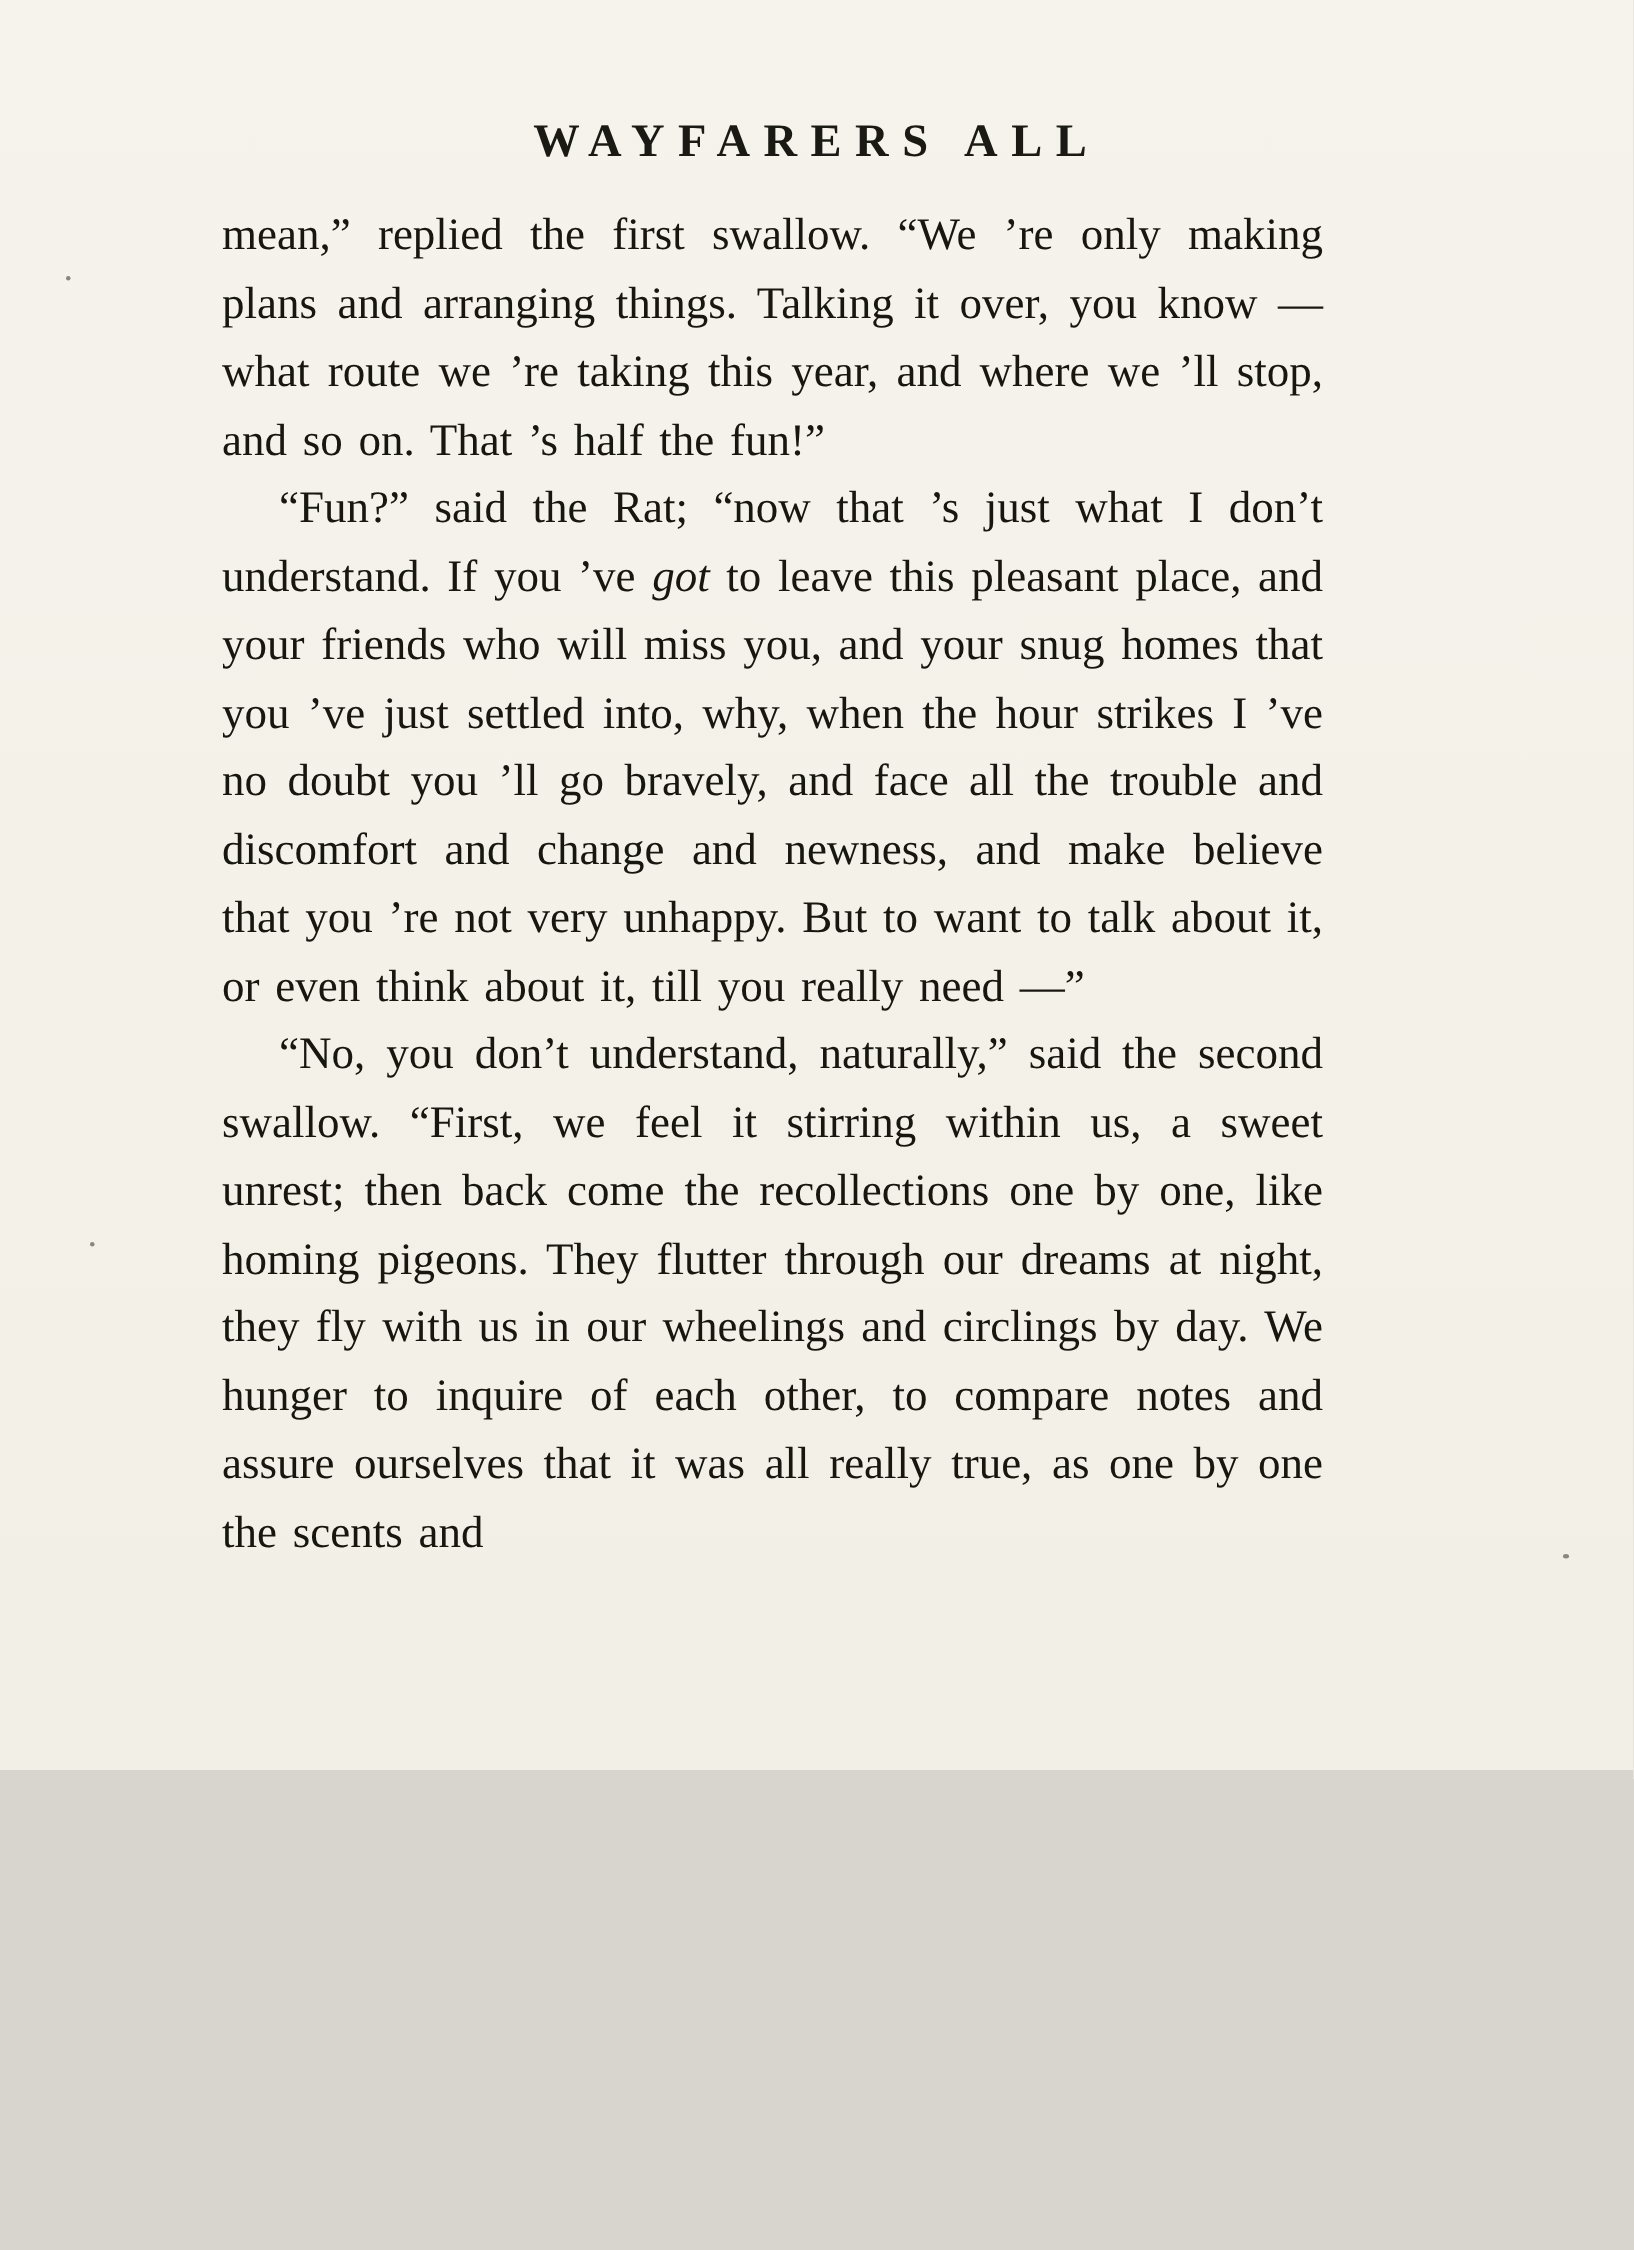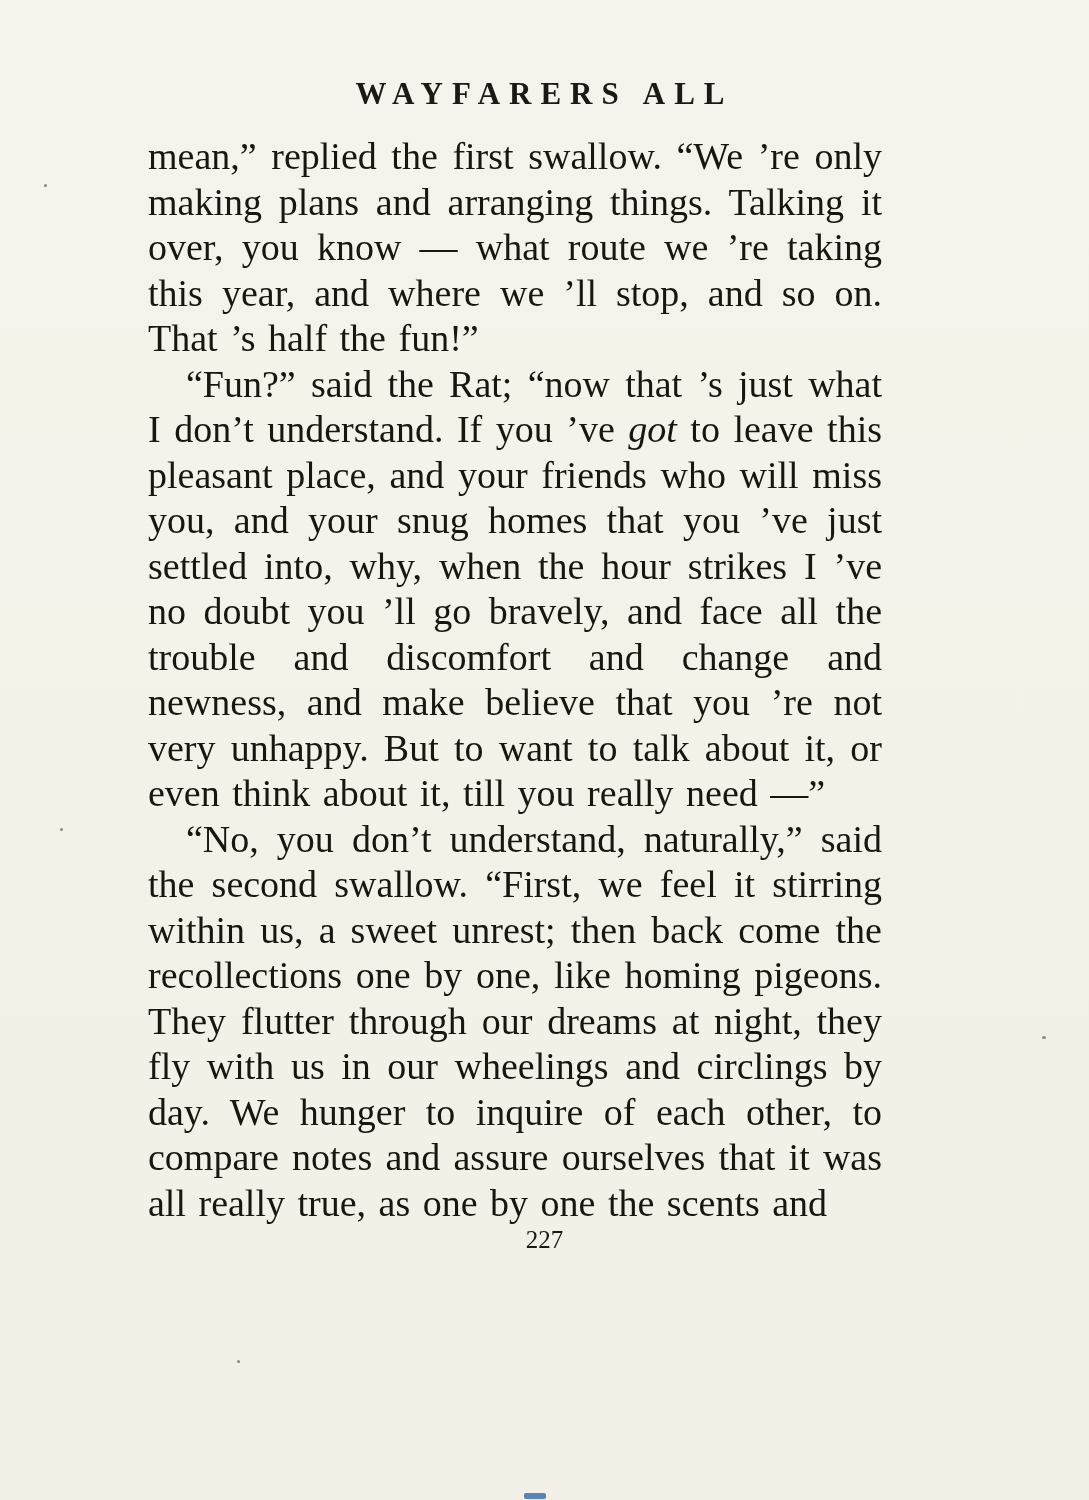--- a/index.html
+++ b/index.html
@@ -3,21 +3,21 @@
 <meta charset="utf-8">
 <style>
   html, body {
     margin: 0;
     padding: 0;
     background: #d8d5cf;
   }
   .page {
     position: relative;
     width: 1089px;
-    height: 1500px;
+    height: 1180px;
     margin: 0 auto;
     background: #f5f2ea;
     background-image: linear-gradient(180deg, #f6f3ec 0%, #f4f1e9 55%, #f2efe7 100%);
     color: #15140f;
     font-family: "Liberation Serif", "DejaVu Serif", serif;
     overflow: hidden;
   }
   .running-head {
     position: absolute;
     top: 76px;
@@ -30,21 +30,21 @@
     color: #1a1913;
   }
   .text-block {
     position: absolute;
     left: 148px;
     top: 134px;
     width: 734px;
   }
   .text-block p {
     margin: 0;
-    font-size: 38px;
+    font-size: 30px;
     line-height: 45.5px;
     text-align: justify;
     word-spacing: 3px;
     color: #17160f;
   }
   .text-block p.indent {
     text-indent: 38px;
   }
   .text-block em {
   }

